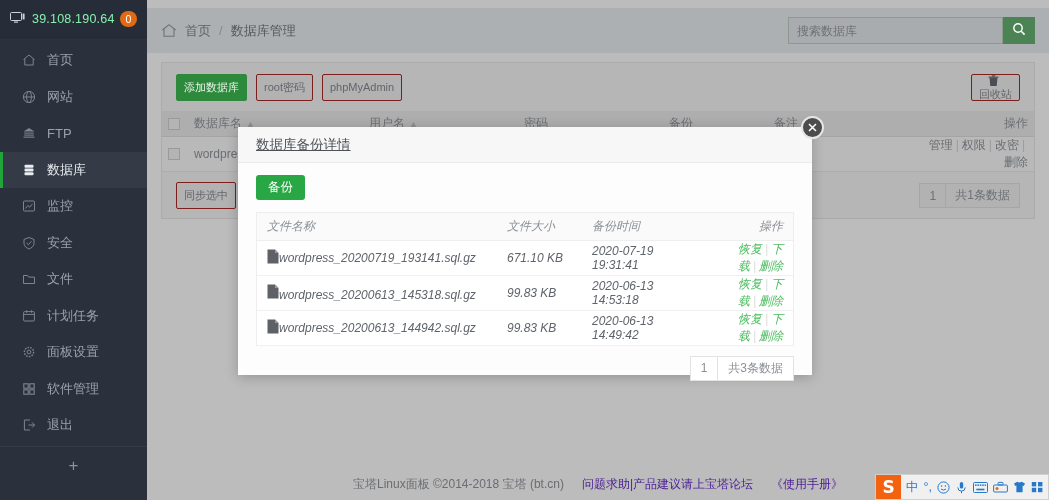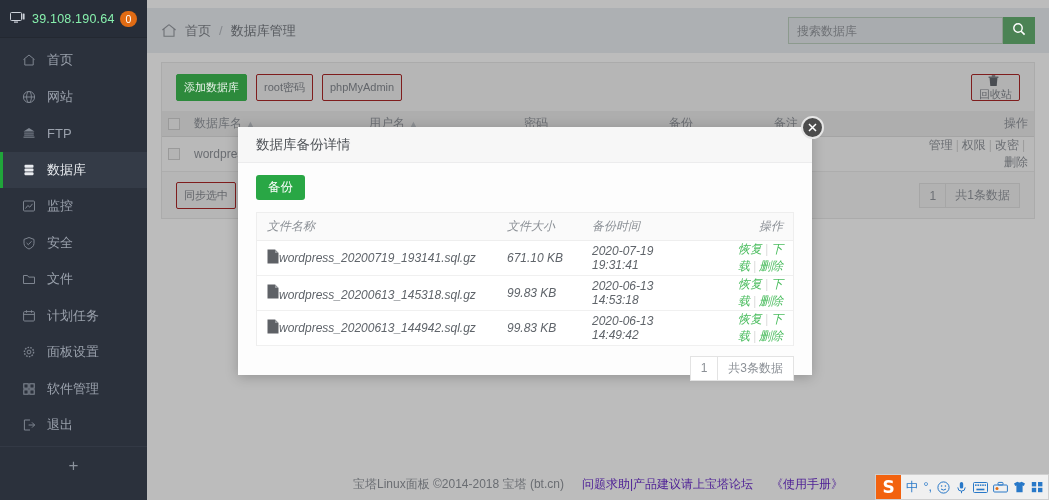--- a/index.html
+++ b/index.html
@@ -132,21 +132,21 @@
   
   .modal {
     position: absolute; left: 238px; top: 127px;
     width: 574px; height: 248px;
     background: #fdfdfd;
     box-shadow: 0 2px 12px rgba(0,0,0,.22);
   }
   .modal-head {
     height: 36px; background: #f7f7f7; border-bottom: 1px solid #ececed;
     display: flex; align-items: center; padding: 0 18px;
-    color: #4e5257; font-size: 13.5px;
+    color: #4e5257; font-size: 13.5px; text-decoration: underline;
   }
   .modal-close {
     position: absolute; right: -12px; top: -11px;
     width: 23px; height: 23px; border-radius: 50%;
     background: #4c4c4c; border: 2px solid #e6e6e6;
     display: flex; align-items: center; justify-content: center;
     cursor: pointer;
   }
   .modal-body { padding: 12px 18px 0 18px; }
   .btn-backup {

